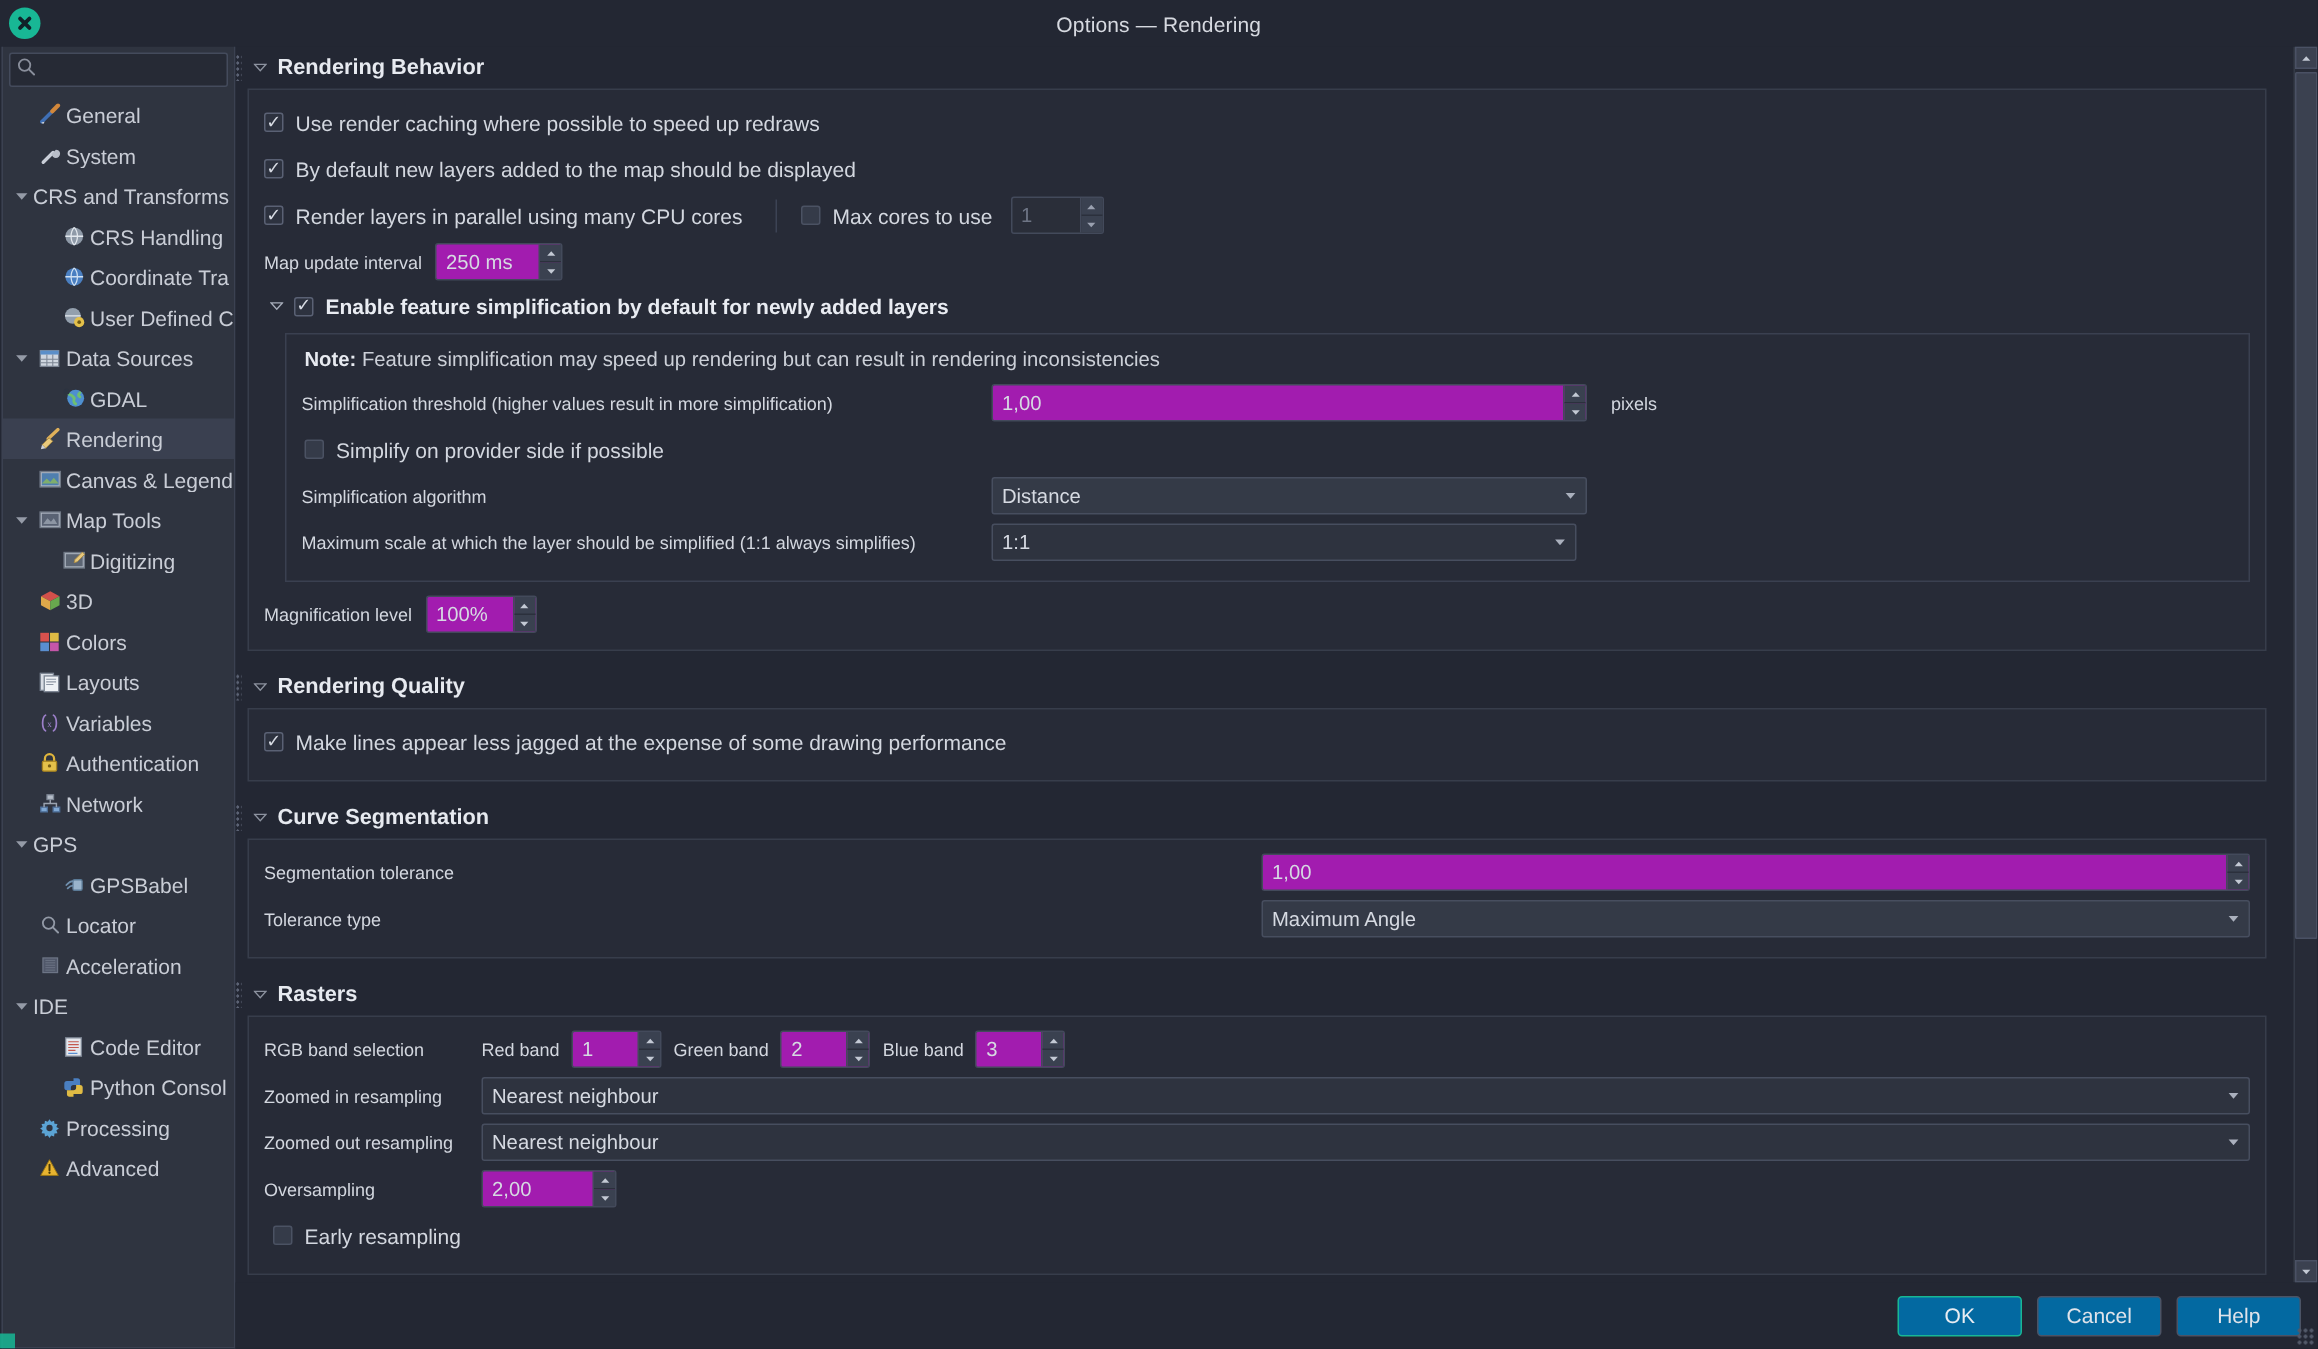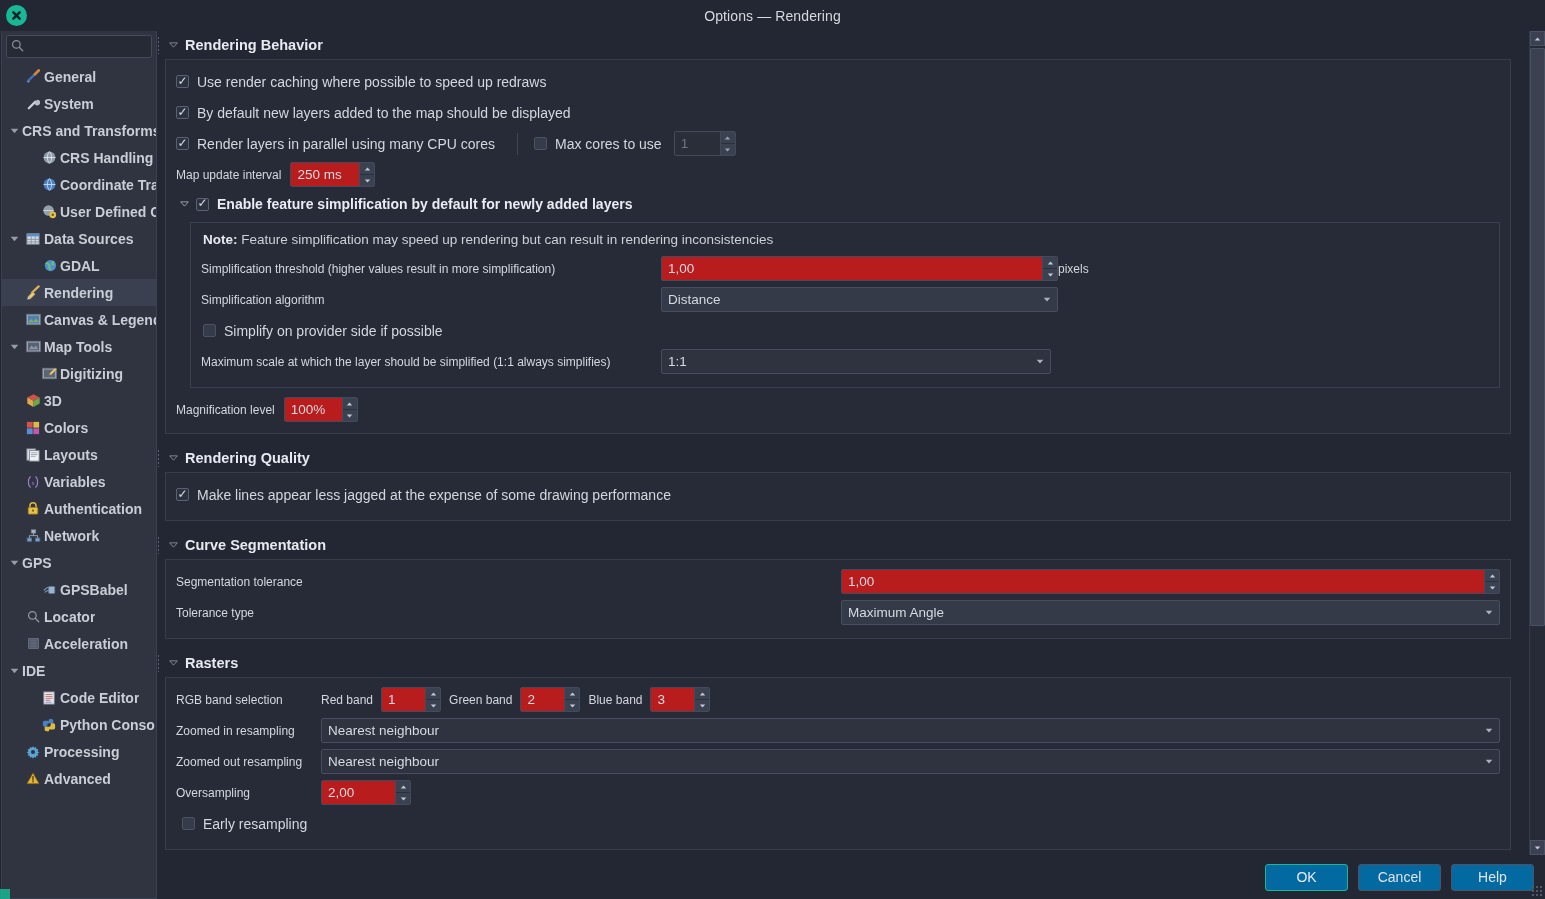--- a/index.html
+++ b/index.html
@@ -70,21 +70,21 @@
   .tree-item.selected { background: #3a4050; }
   .tree-item .twisty {
     width: 16px; flex: none; display: flex; align-items: center; justify-content: center;
   }
   .tree-item .twisty svg { opacity: .85; }
   .tree-item .ico {
     width: 22px; flex: none; display: flex; align-items: center; justify-content: center;
     font-size: 13px; line-height: 1;
   }
   .tree-item .ico svg { display:block; }
-  .tree-item .lbl { overflow: hidden; font-weight: bold; }
+  .tree-item .lbl { overflow: hidden; }
   .indent-1 { padding-left: 20px; }
   .indent-2 { padding-left: 36px; }
 
   
   .content-col {
     flex: 1 1 auto; min-width: 0;
     display: flex; flex-direction: column;
     background: #232733;
     position: relative;
   }
@@ -140,21 +140,21 @@
     position: relative; top: -1px;
   }
   .chk.off { background: #353b49; border-color: #4b5263; }
   .chk-label { color: #d3d7df; font-size: 14px; cursor: pointer; }
   .chk-label.bold { font-weight: bold; color: #e9ecf2; }
 
   .lbl-txt { color: #d3d7df; font-size: 12px; }
 
   
   .spin, .combo, .txtin {
-    background: #b91c1c; border: 1px solid #434a5b; border-radius: 2px;
+    background: #a21caf; border: 1px solid #434a5b; border-radius: 2px;
     height: 25px; display: flex; align-items: center;
     color: #d6dae2; font-size: 13.5px; padding-left: 6px;
     position: relative; cursor: text;
   }
   .spin.disabled, .combo.disabled { color: #6e7585; background: #2a2e39; }
   .spin-btns {
     width: 15px; height: 23px; flex: none; margin-left: auto;
     display: flex; flex-direction: column;
     border-left: 1px solid #434a5b;
   }
@@ -621,38 +621,38 @@
                           <path d="M4 0.6 L7.4 4.4 L0.6 4.4 Z" fill="#c3c9d4"></path>
                         </svg>
                       </span>
                     <span class="sb">
                         <svg width="7" height="4" viewBox="0 0 8 5">
                           <path d="M4 4.4 L0.6 0.6 L7.4 0.6 Z" fill="#c3c9d4"></path>
                         </svg>
                       </span>
                   </span>
                 </span>
-                <span class="lbl-txt" style="margin-left:0;">pixels</span>
+                <span class="lbl-txt" style="margin-left:16px;">pixels</span>
+              </div>
+
+              <div class="row">
+                <span class="chk off" style="margin-left:2px;"></span>
+                <span class="chk-label">Simplify on provider side if possible</span>
               </div>
 
               <div class="row">
                 <span class="lbl-txt" style="width:460px;">Simplification algorithm</span>
                 <span class="combo" style="width:397px;">
                   <span>Distance</span>
                   <span class="cb-arrow">
                       <svg width="8" height="5" viewBox="0 0 9 6">
                         <path d="M0.6 0.8 L8.4 0.8 L4.5 5.4 Z" fill="#aab0bd"></path>
                       </svg>
                     </span>
                 </span>
-              </div>
-
-              <div class="row">
-                <span class="chk off" style="margin-left:2px;"></span>
-                <span class="chk-label">Simplify on provider side if possible</span>
               </div>
 
               <div class="row">
                 <span class="lbl-txt" style="width:460px;">Maximum scale at which the layer should be simplified (1:1 always simplifies)</span>
                 <span class="combo flat" style="width:390px;">
                   <span>1:1</span>
                   <span class="cb-arrow">
                       <svg width="8" height="5" viewBox="0 0 9 6">
                         <path d="M0.6 0.8 L8.4 0.8 L4.5 5.4 Z" fill="#aab0bd"></path>
                       </svg>

